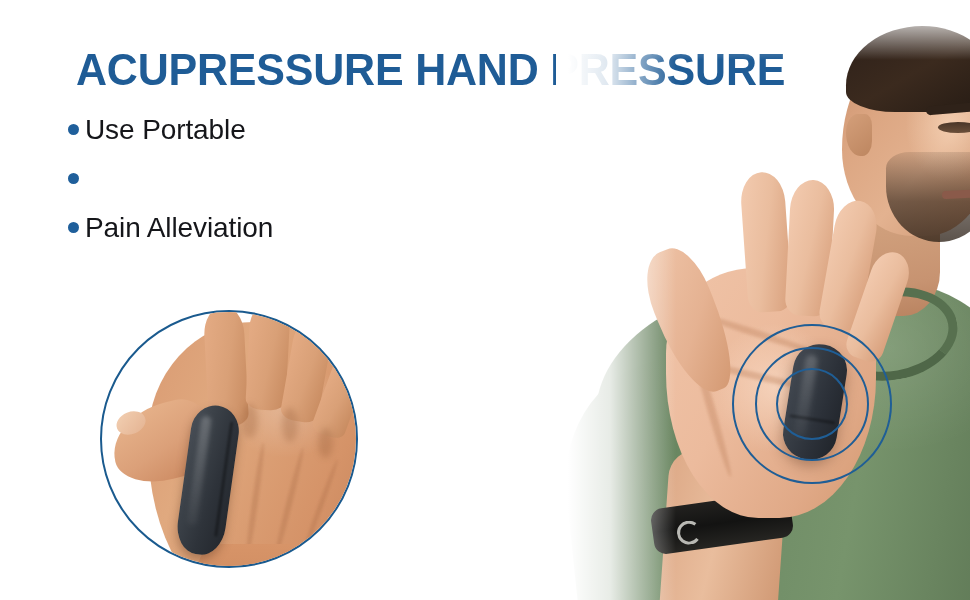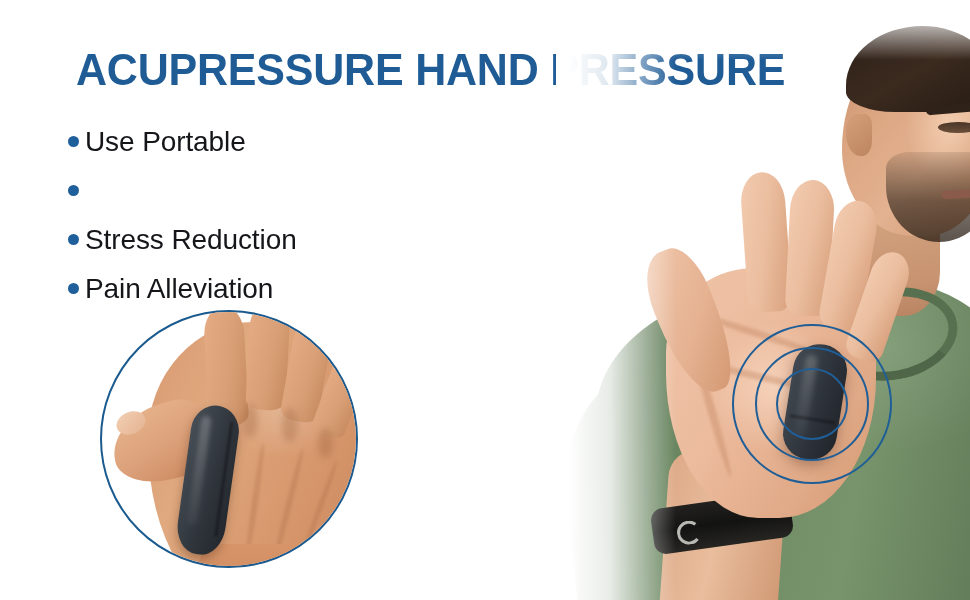--- a/index.html
+++ b/index.html
@@ -31,21 +31,21 @@
     letter-spacing: -0.2px;
     color: #1f5c96;
     transform: scaleX(0.955);
     transform-origin: left center;
     white-space: nowrap;
   }
 
   #feature-list {
     position: absolute;
     left: 68px;
-    top: 117px;
+    top: 105px;
     list-style: none;
     margin: 0;
     padding: 0;
     width: 420px;
   }
   #feature-list li {
     display: flex;
     align-items: center;
     height: 49px;
   }
@@ -450,24 +450,20 @@
 
   <div id="headline">ACUPRESSURE HAND PRESSURE</div>
 
   <ul id="feature-list">
     <li>
       <span class="bullet-dot"></span>
       <span class="bullet-label">Use Portable</span>
     </li>
     <li>
       <span class="bullet-dot"></span>
-    </li>
-    <li>
-      <span class="bullet-dot"></span>
-      <span class="bullet-label">Stress Reduction</span>
     </li>
     <li>
       <span class="bullet-dot"></span>
       <span class="bullet-label">Pain Alleviation</span>
     </li>
   </ul>
 
   <div id="hand-inset">
     <div class="photo">
       <div class="hand-back"></div>

